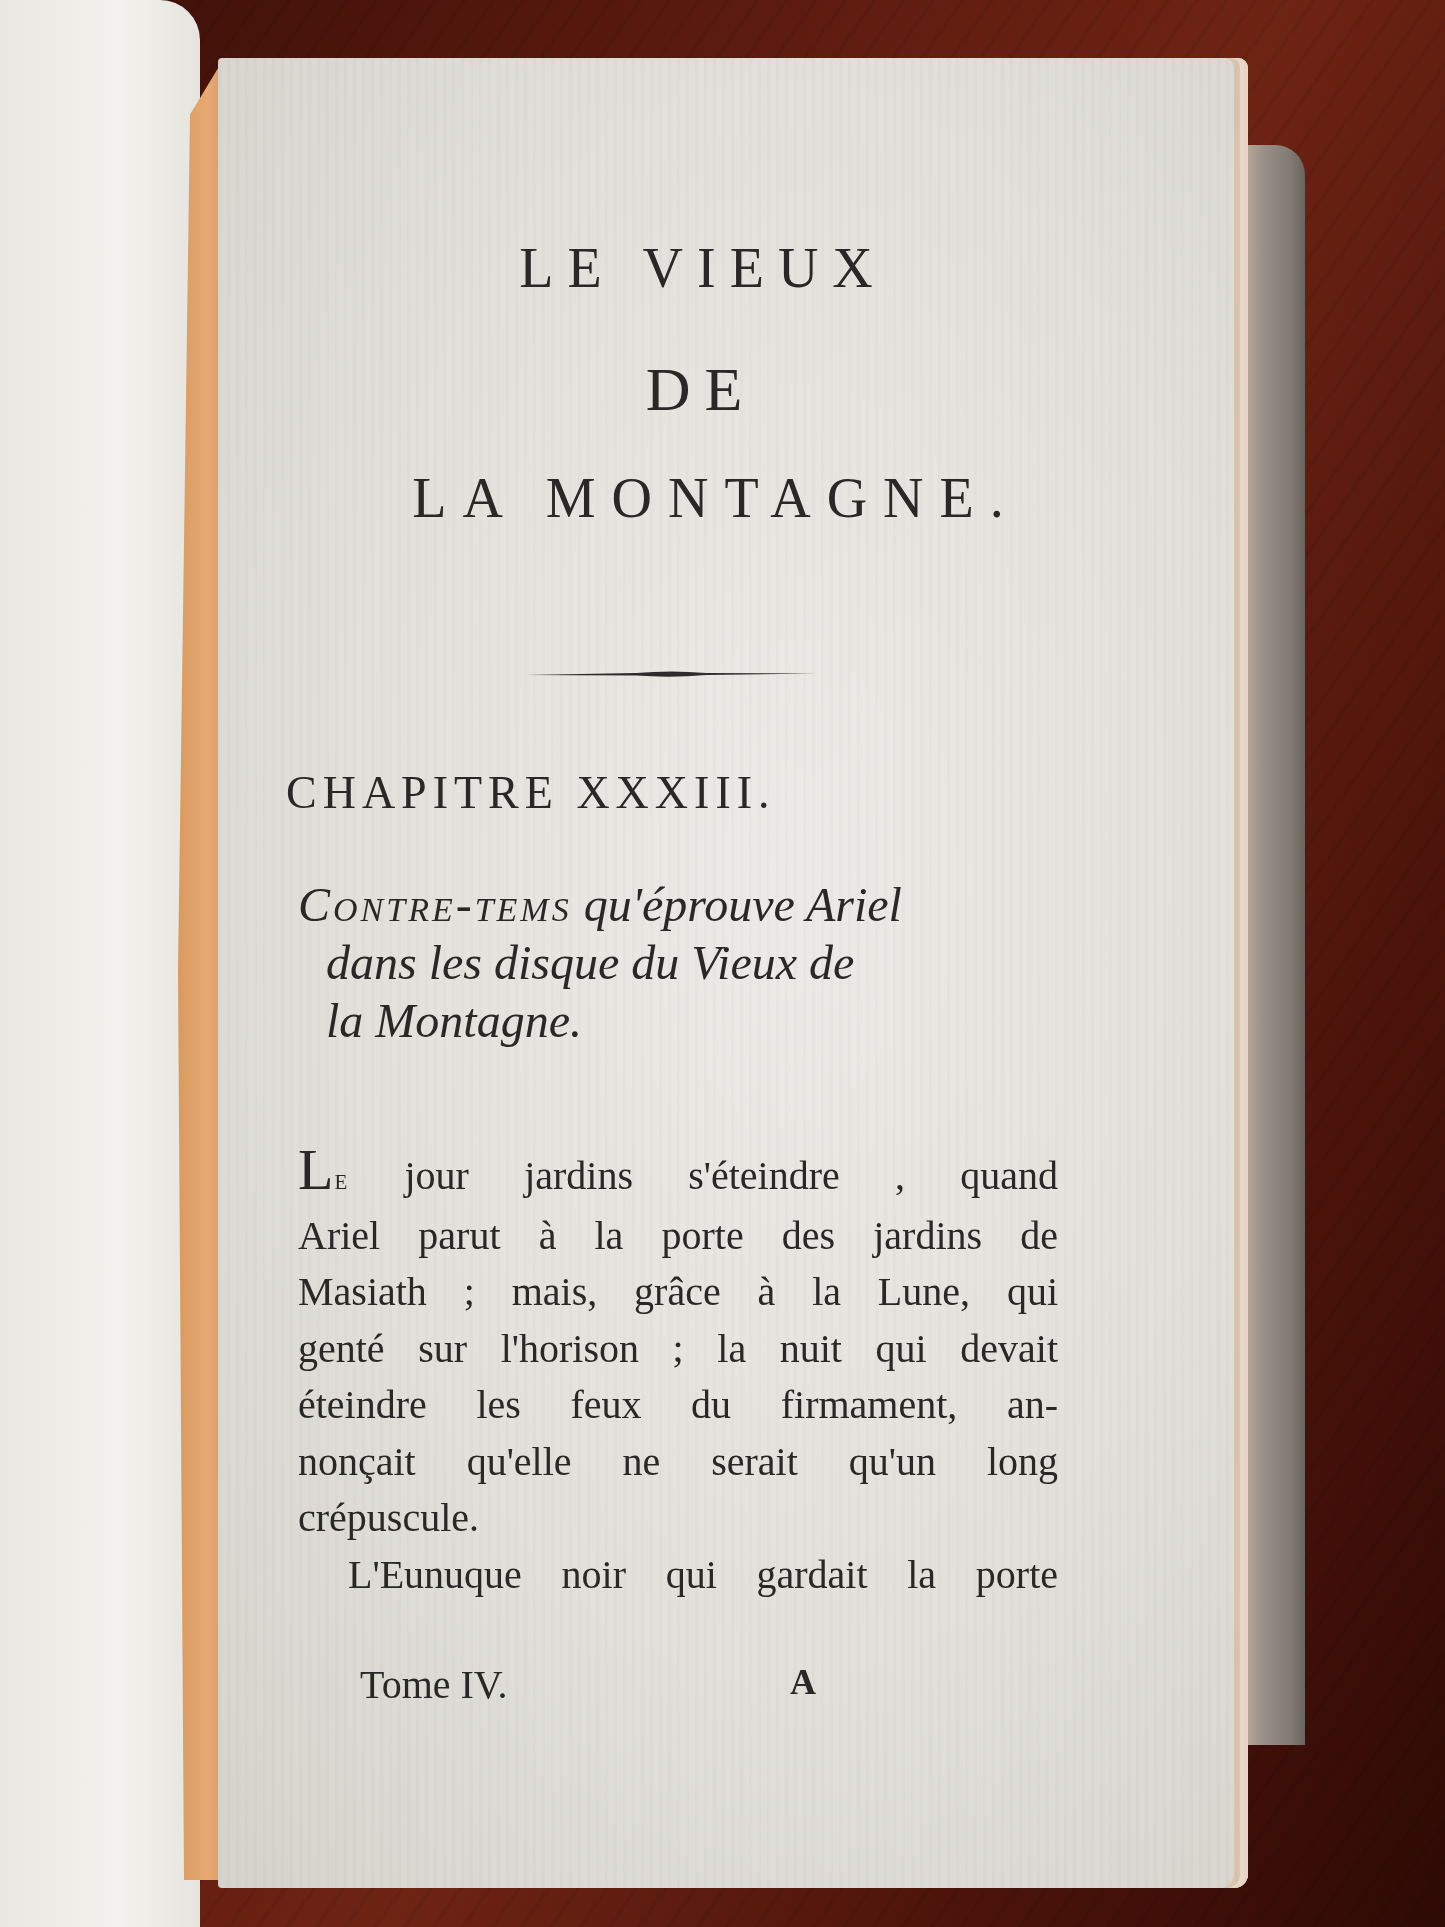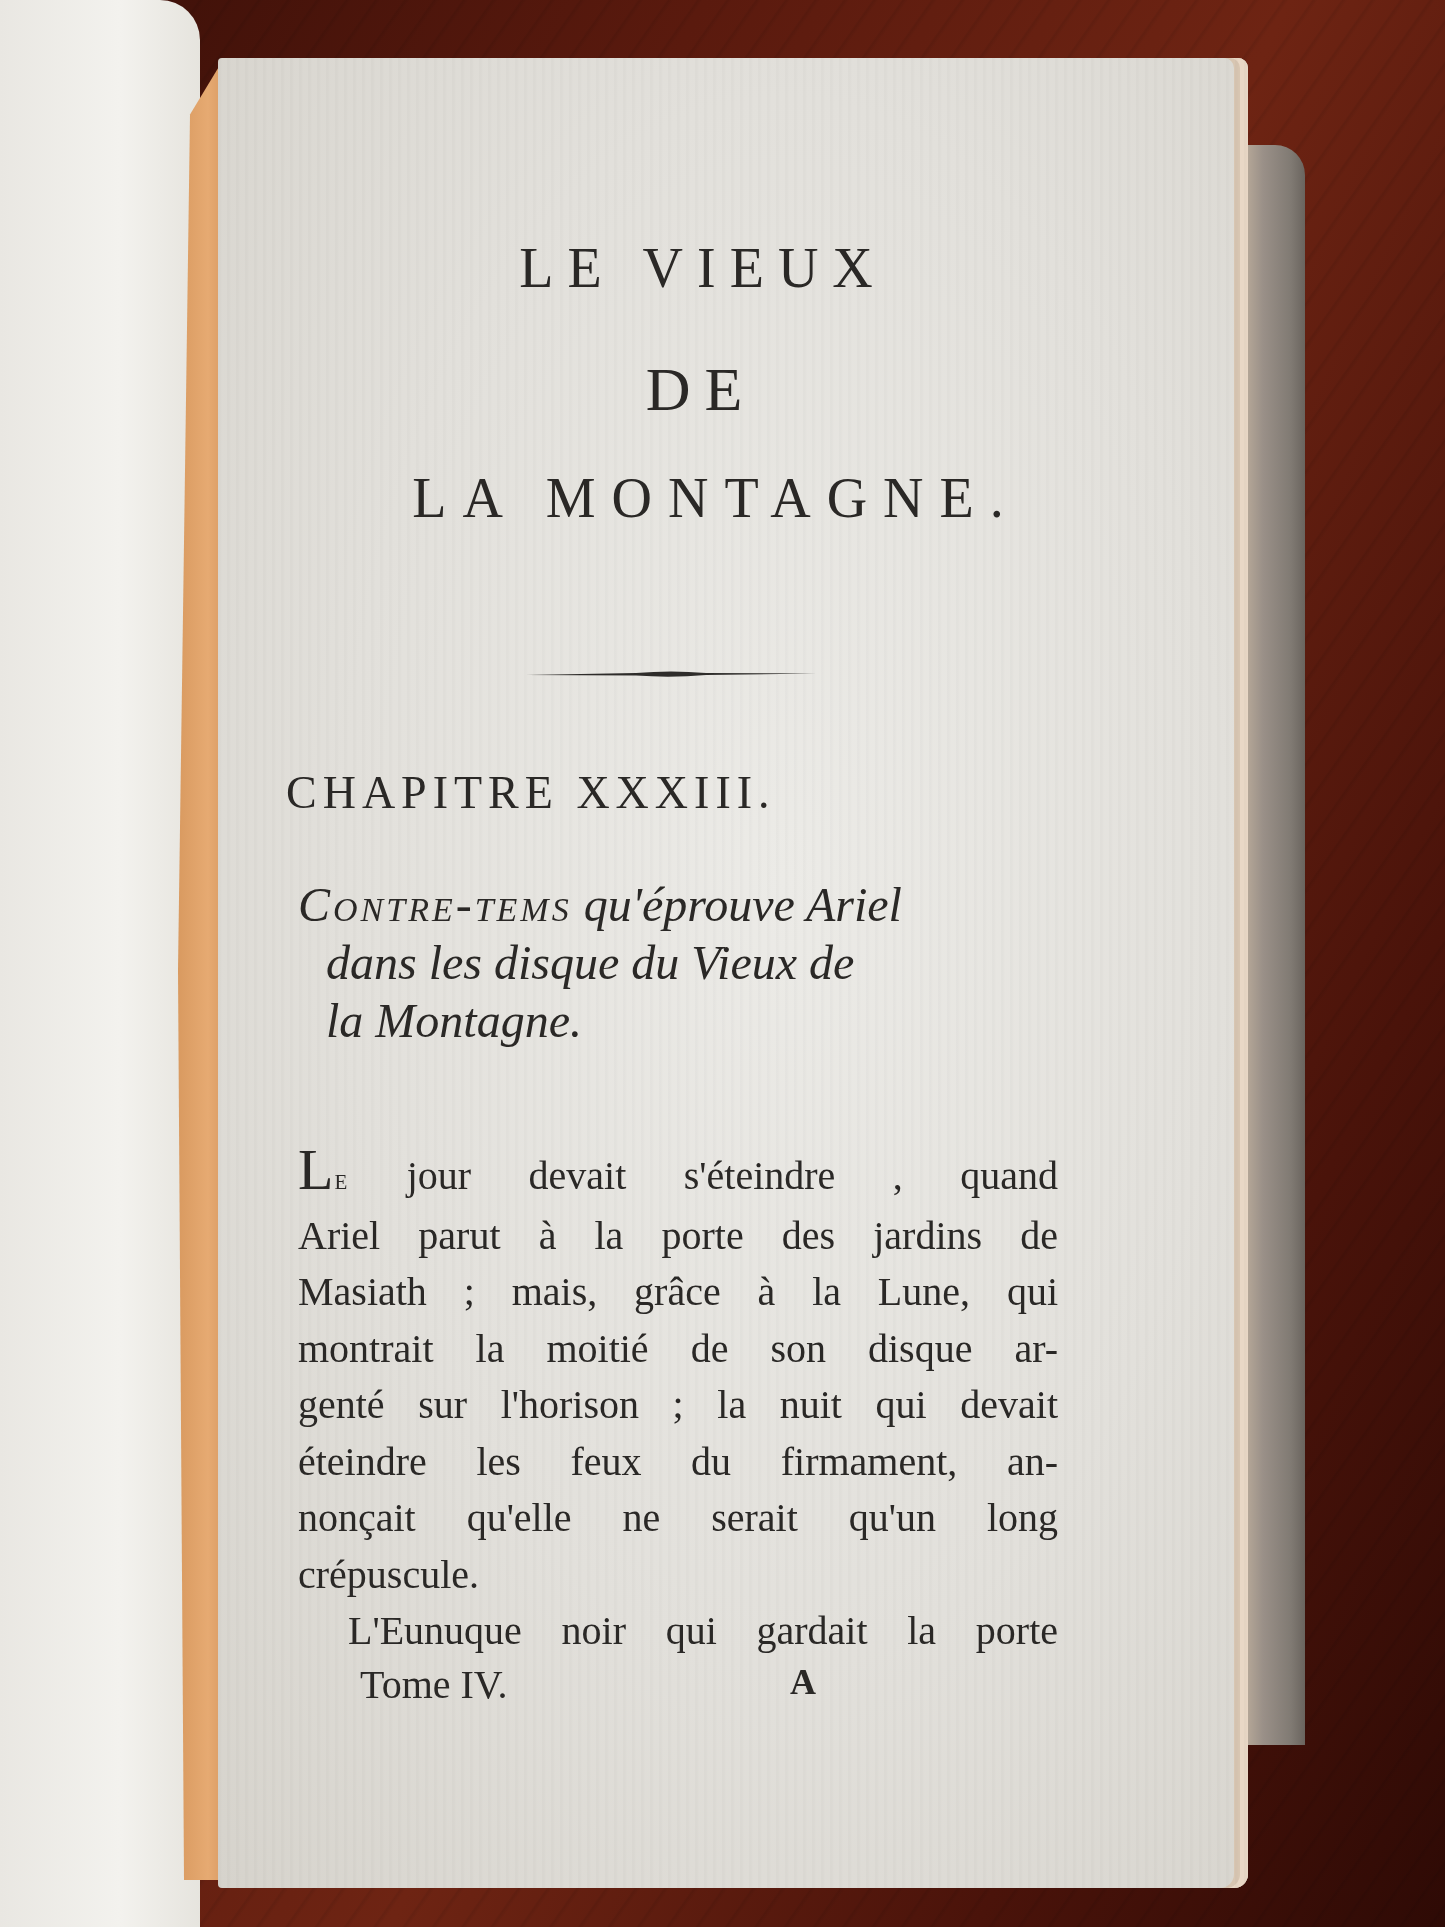--- a/index.html
+++ b/index.html
@@ -98,24 +98,23 @@
 
   <div class="chapter">CHAPITRE XXXIII.</div>
 
   <div class="subtitle">
     <span class="sc">Contre-tems</span><span> qu'éprouve Ariel</span>
     <span class="indent">dans les disque du Vieux de</span>
     <span class="indent">la Montagne.</span>
   </div>
 
   <div class="body-text">
-    <span class="line"><span class="dropcap">L</span><span class="dropcap-small">e</span><span> jour devait s'éteindre , quand</span></span>
+    <span class="line"><span class="dropcap">L</span><span class="dropcap-small">e</span><span> jour jardins s'éteindre , quand</span></span>
     <span class="line">Ariel parut à la porte des jardins de</span>
     <span class="line">Masiath ; mais, grâce à la Lune, qui</span>
-    <span class="line">montrait la moitié de son disque ar-</span>
     <span class="line">genté sur l'horison ; la nuit qui devait</span>
     <span class="line">éteindre les feux du firmament, an-</span>
     <span class="line">nonçait qu'elle ne serait qu'un long</span>
     <span class="line last">crépuscule.</span>
     <span class="line para">L'Eunuque noir qui gardait la porte</span>
   </div>
 
   <div class="footer">
     <span class="tome">Tome IV.</span>
     <span class="sig">A</span>

